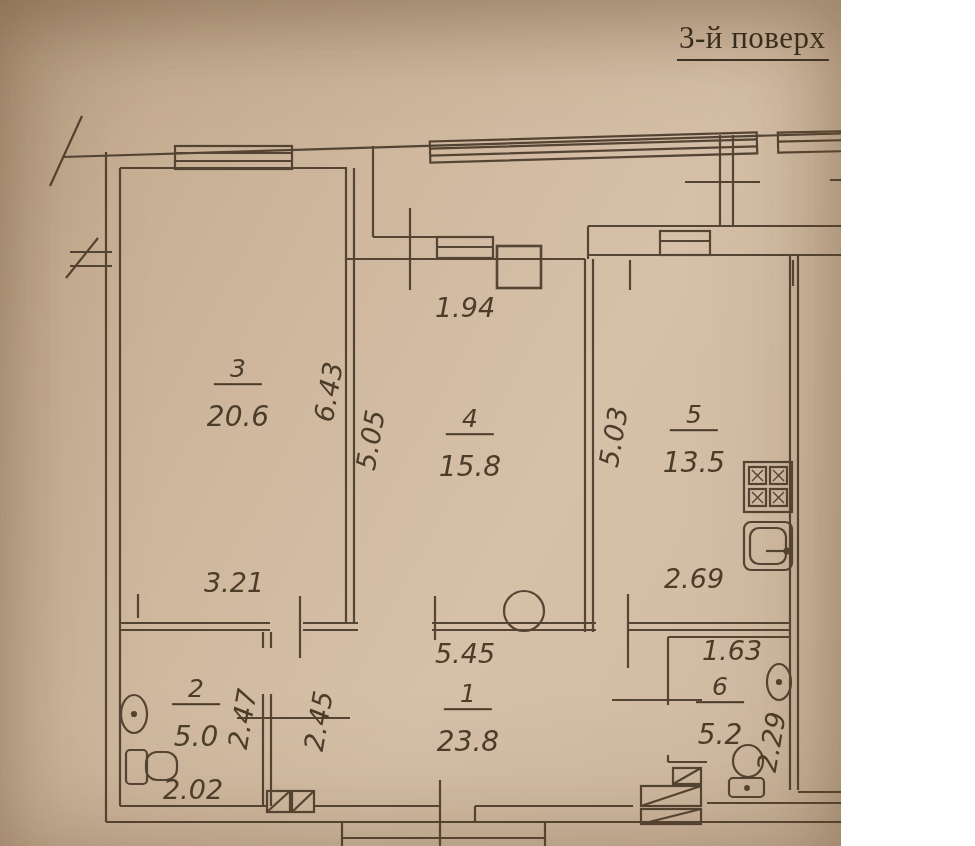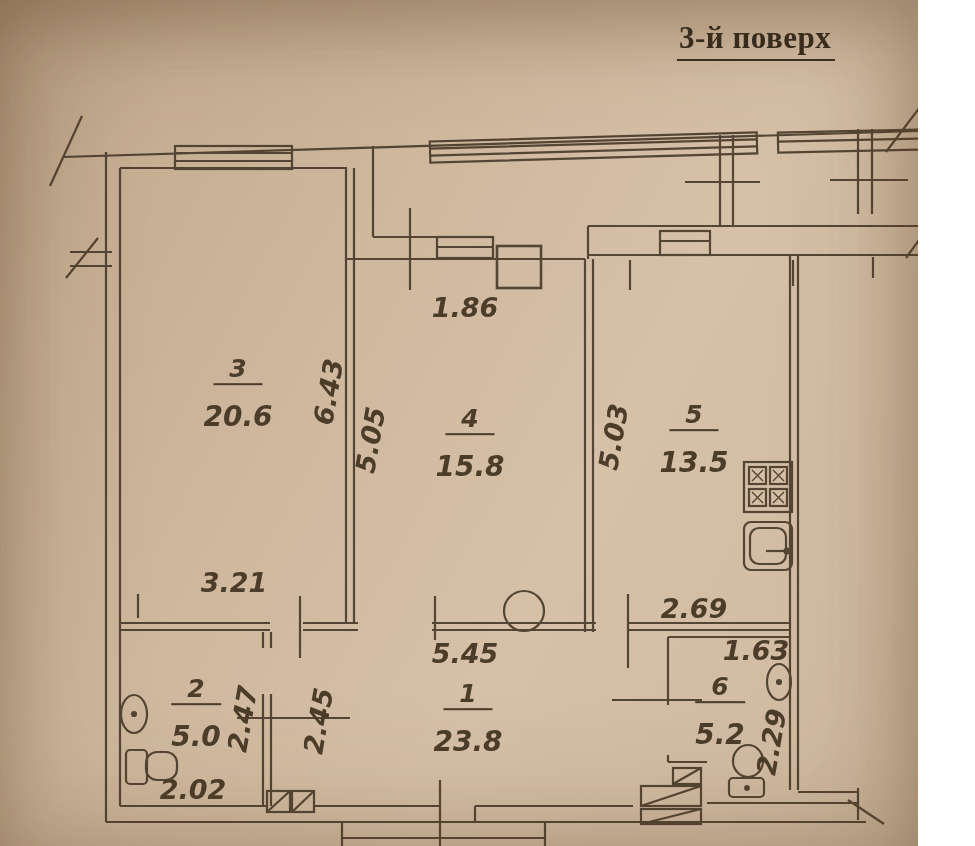--- a/index.html
+++ b/index.html
@@ -1,22 +1,21 @@
 <!DOCTYPE html>
 <html><head>
 <meta charset="utf-8">
 <style>
   html,body{margin:0;padding:0;}
   .photo{
     position:relative;
-    width:918px;height:846px;
+    width:841px;height:846px;
     overflow:hidden;
     background:linear-gradient(118deg,#b69d82 0%,#c6ae93 16%,#cfb89e 38%,#d6c0a8 62%,#d2bca4 85%,#cdb79e 100%);
     font-family:"DejaVu Sans",sans-serif;
-    font-weight:bold;
   }
   .photo::after{
     content:"";position:absolute;inset:0;pointer-events:none;
     box-shadow:inset 0 0 140px rgba(92,64,34,.28), inset 0 26px 60px rgba(84,56,28,.22), inset -20px 0 80px rgba(120,90,55,.12);
   }
   svg.plan{position:absolute;left:0;top:0;}
   .title{
     position:absolute;left:677px;top:20px;
     font-family:"Liberation Serif","DejaVu Serif",serif;
     font-size:31px;color:#342b1e;
@@ -199,26 +198,26 @@
   </div>
   <div class="lbl frac" style="left:196px;top:714px">
     <span class="num">2</span>
     <span class="area">5.0</span>
   </div>
   <div class="lbl frac" style="left:720px;top:712px">
     <span class="num">6</span>
     <span class="area">5.2</span>
   </div>
 
-  <div class="lbl dim" style="left:465px;top:308px">1.86</div>
+  <div class="lbl dim" style="left:465px;top:308px">1.94</div>
   <div class="lbl dim rot" style="left:329px;top:392px">6.43</div>
   <div class="lbl dim rot" style="left:371px;top:440px">5.05</div>
   <div class="lbl dim rot" style="left:614px;top:437px">5.03</div>
   <div class="lbl dim" style="left:234px;top:583px">3.21</div>
   <div class="lbl dim" style="left:465px;top:654px">5.45</div>
-  <div class="lbl dim" style="left:694px;top:609px">2.69</div>
-  <div class="lbl dim" style="left:756px;top:651px">1.63</div>
+  <div class="lbl dim" style="left:694px;top:579px">2.69</div>
+  <div class="lbl dim" style="left:732px;top:651px">1.63</div>
   <div class="lbl dim rot" style="left:243px;top:719px">2.47</div>
   <div class="lbl dim rot" style="left:319px;top:721px">2.45</div>
   <div class="lbl dim" style="left:193px;top:790px">2.02</div>
   <div class="lbl dim rot" style="left:772px;top:742px">2.29</div>
 
 </div>
 
 </body></html>

